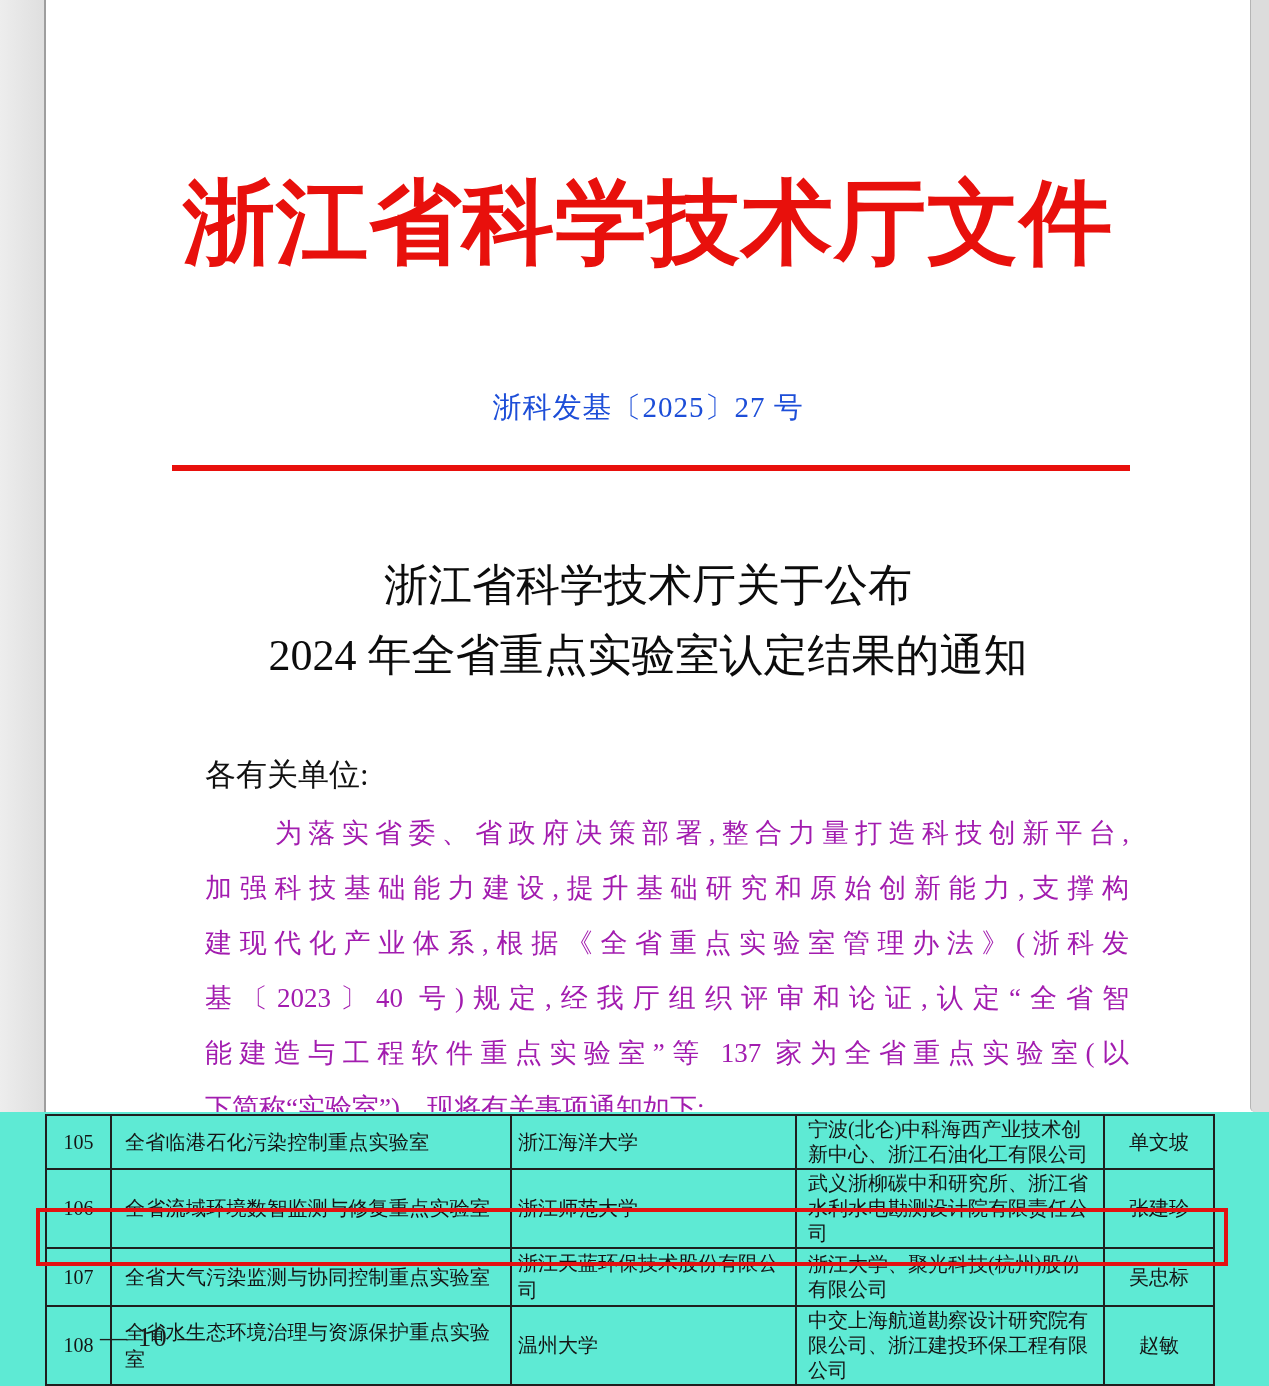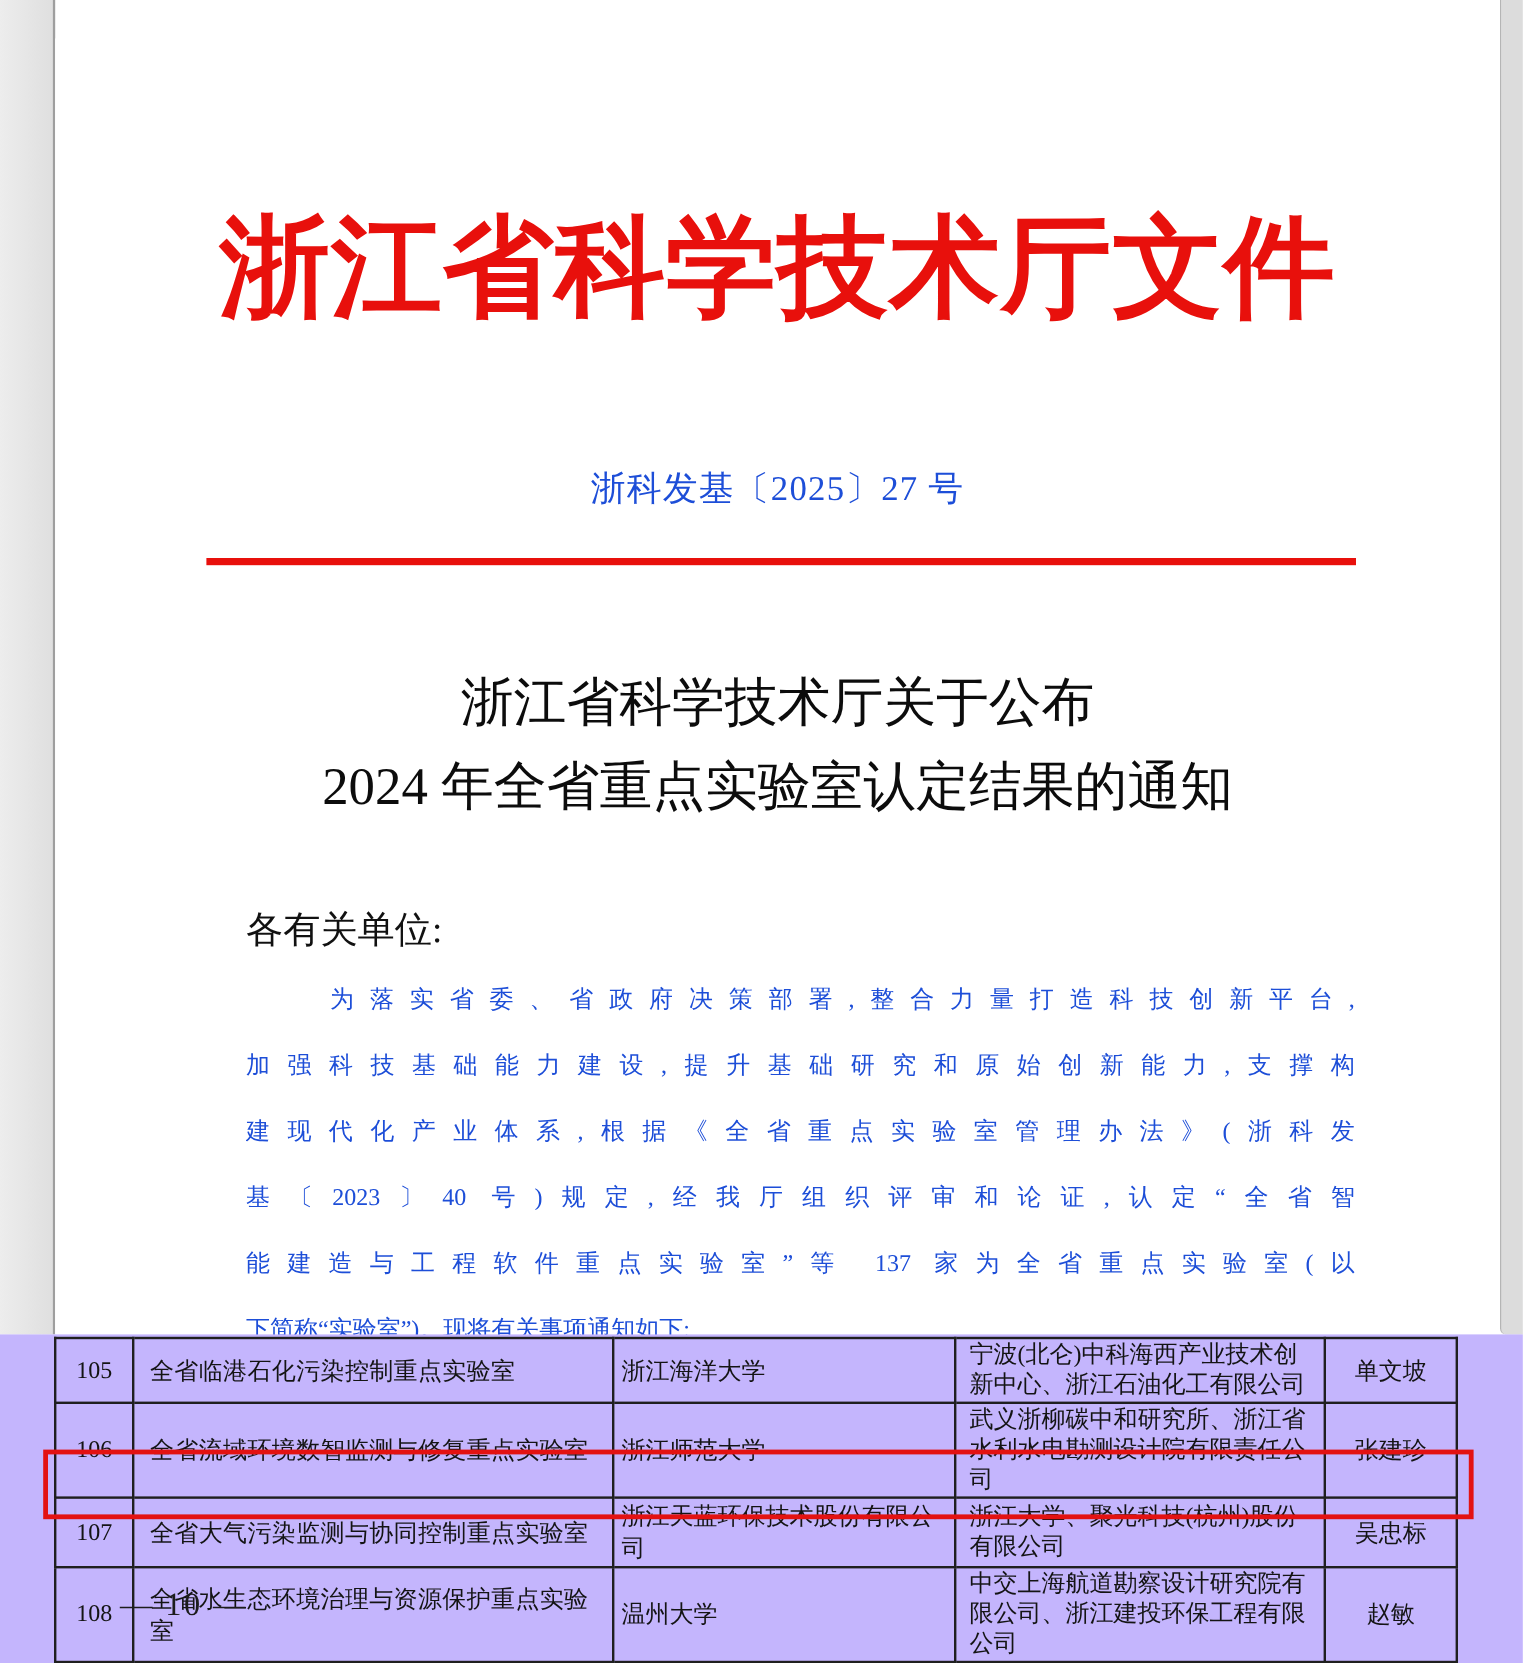--- a/index.html
+++ b/index.html
@@ -70,34 +70,34 @@
   .salutation {
     position: absolute; left: 159px; top: 722px;
     font-size: 31px; color: #111;
   }
 
   .body-block {
     position: absolute; left: 159px; top: 776px; width: 924px;
   }
   .body-line {
     height: 55px; line-height: 50px;
-    font-size: 20px; color: #1d4ed8;
+    font-size: 27px; color: #a21caf;
     text-align: justify;
     text-align-last: justify;
     text-justify: inter-character;
     overflow: hidden;
   }
   .body-line.indent { text-indent: 70px; }
   .body-line.last { text-align-last: left; }
 
   
   .table-section {
     position: absolute; left: 0; top: 1112px;
     width: 1269px; height: 274px;
-    background: #c4b5fd;
+    background: #5eead4;
   }
 
   table.lab-table {
     position: absolute; left: 45px; top: 2px;
     width: 1168px;
     border-collapse: collapse;
     table-layout: fixed;
   }
   .lab-table td {
     border: 2px solid #1f1f1f;

